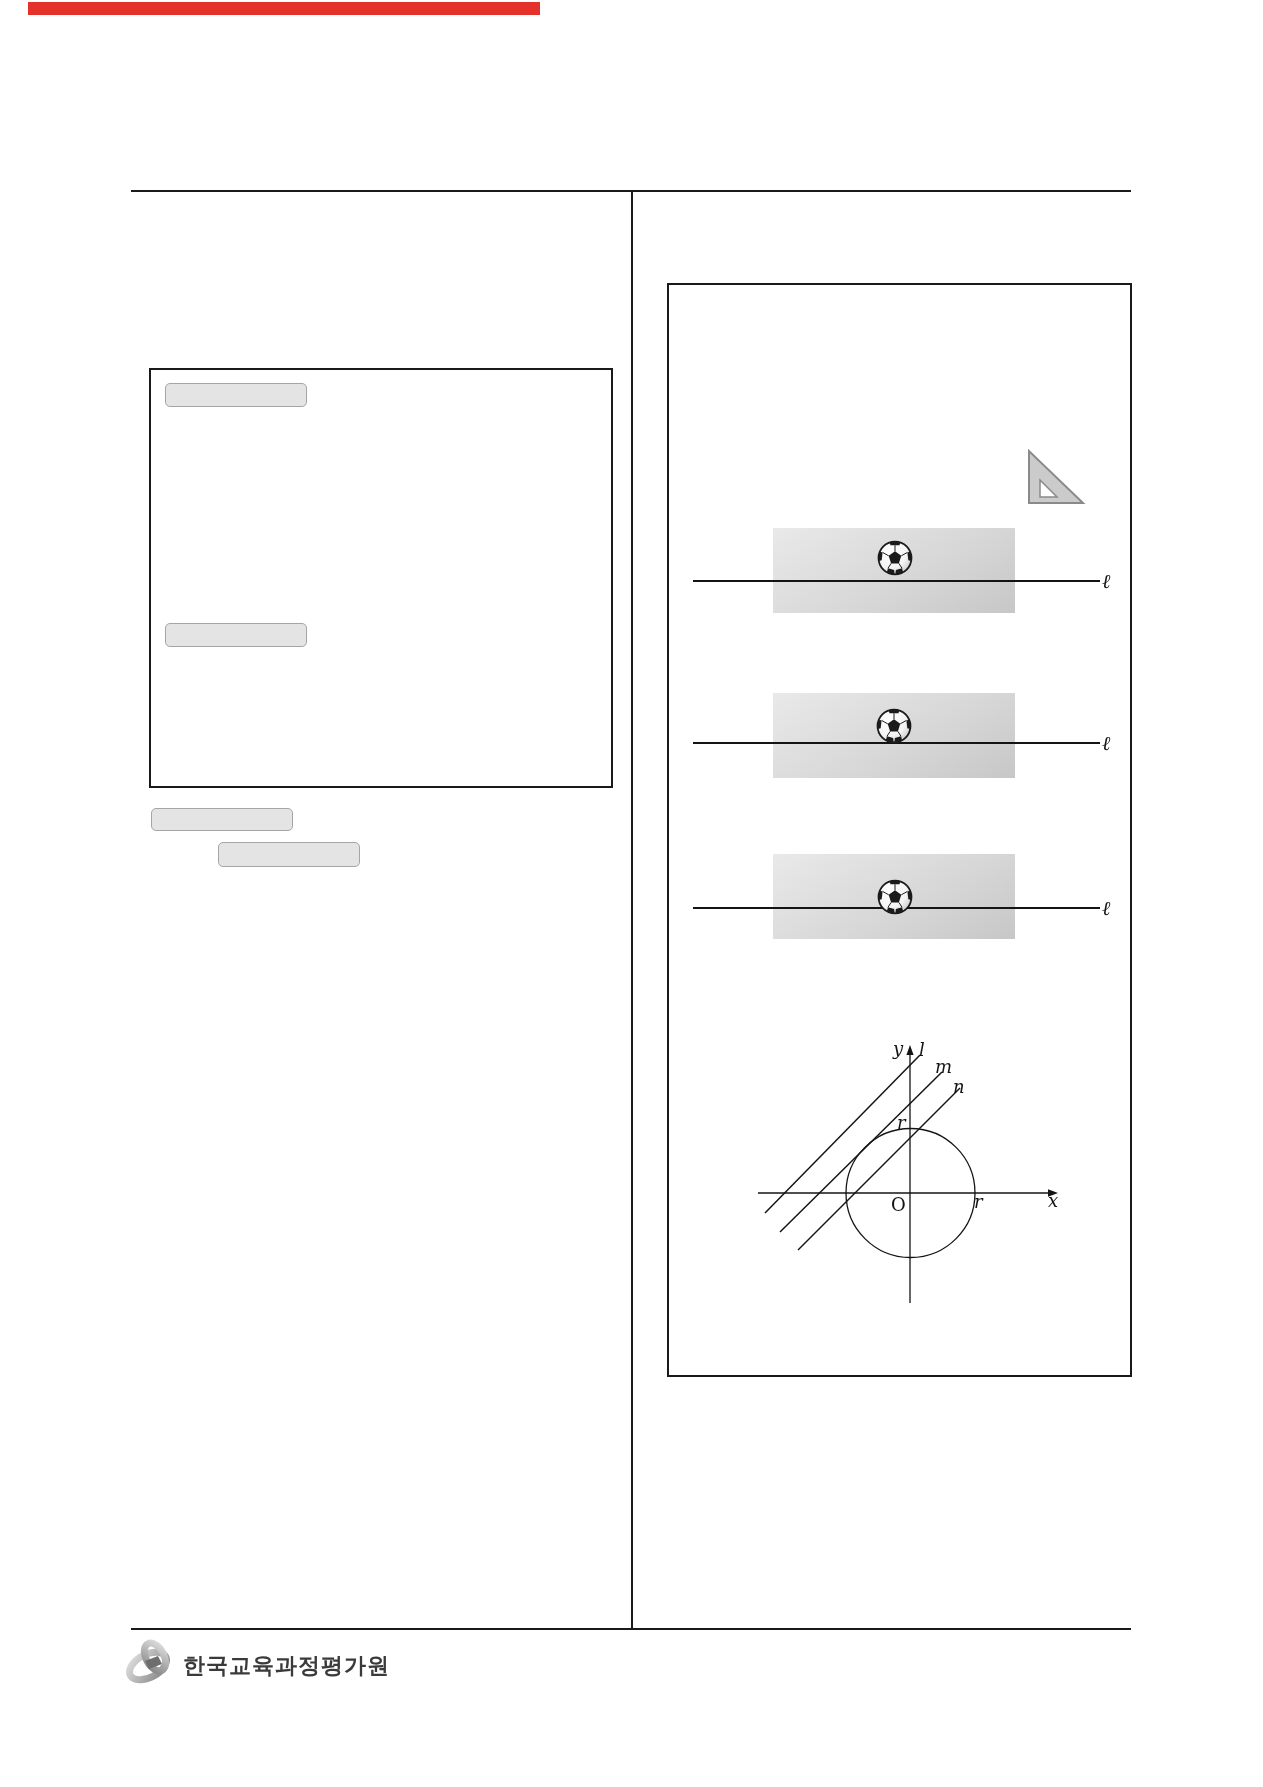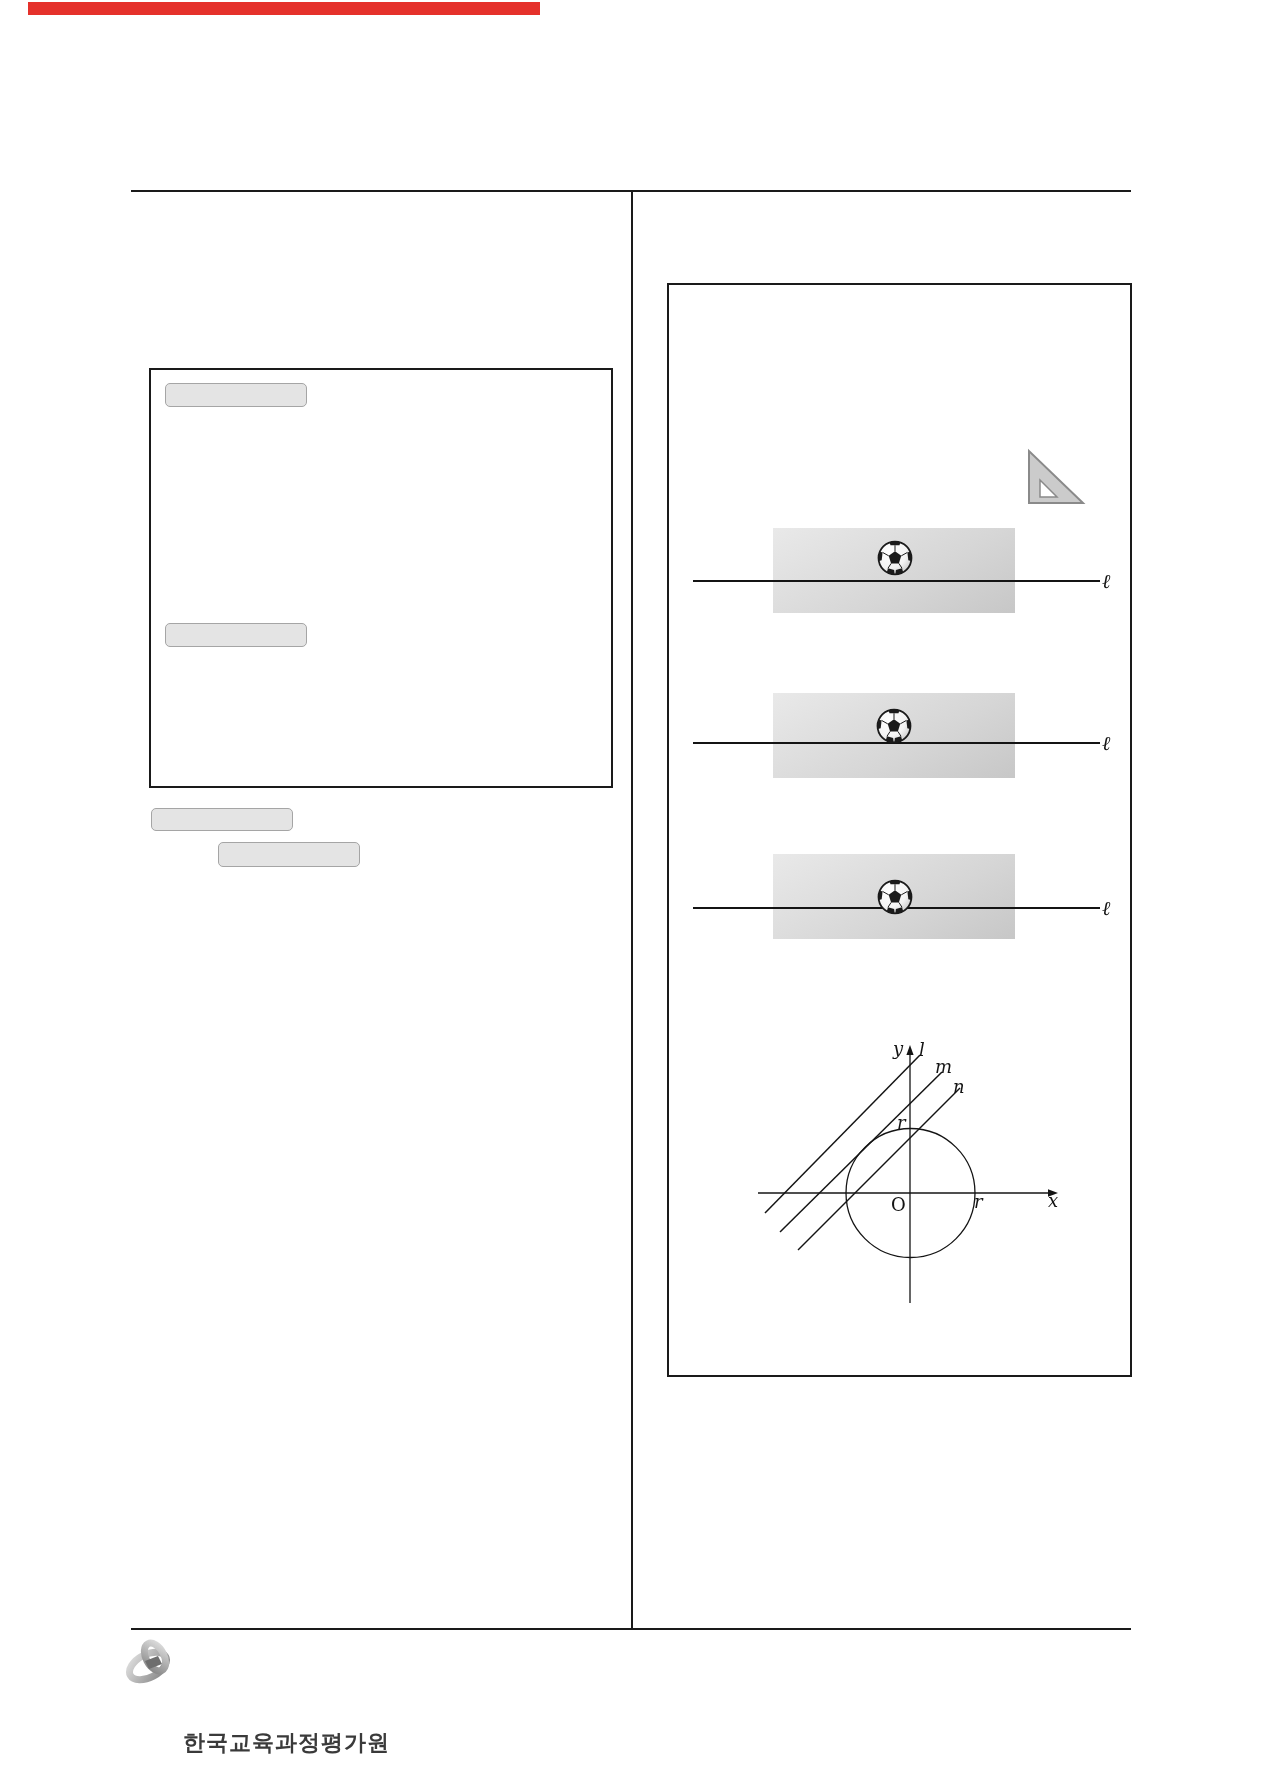--- a/index.html
+++ b/index.html
@@ -46,21 +46,21 @@
   .coord{position:absolute;left:740px;top:1025px;width:330px;height:290px;}
   .mlbl{position:absolute;font:italic 18px "DejaVu Serif",serif;color:#141414;line-height:1;}
   .mlbl.up{font-style:normal;}
   .lbl-y{left:893px;top:1040px;} .lbl-l{left:919px;top:1041px;}
   .lbl-m{left:935px;top:1058px;} .lbl-n{left:953px;top:1078px;}
   .lbl-rtop{left:897px;top:1114px;} .lbl-O{left:891px;top:1196px;}
   .lbl-rright{left:974px;top:1193px;} .lbl-x{left:1048px;top:1192px;}
 
   
   .logo-icon{position:absolute;left:125px;top:1638px;width:54px;height:50px;}
-  .logo-text{position:absolute;left:183px;top:1728px;font-size:22px;font-weight:bold;
+  .logo-text{position:absolute;left:183px;top:1651px;font-size:22px;font-weight:bold;
              color:#3a3a3a;letter-spacing:1px;font-family:"Liberation Sans",sans-serif;}
 </style>
 </head>
 <body>
 
 <div class="page">
 
   <svg width="0" height="0" style="position:absolute" aria-hidden="true">
     <defs>
       <radialGradient id="bg" cx="0.35" cy="0.3" r="0.85">

